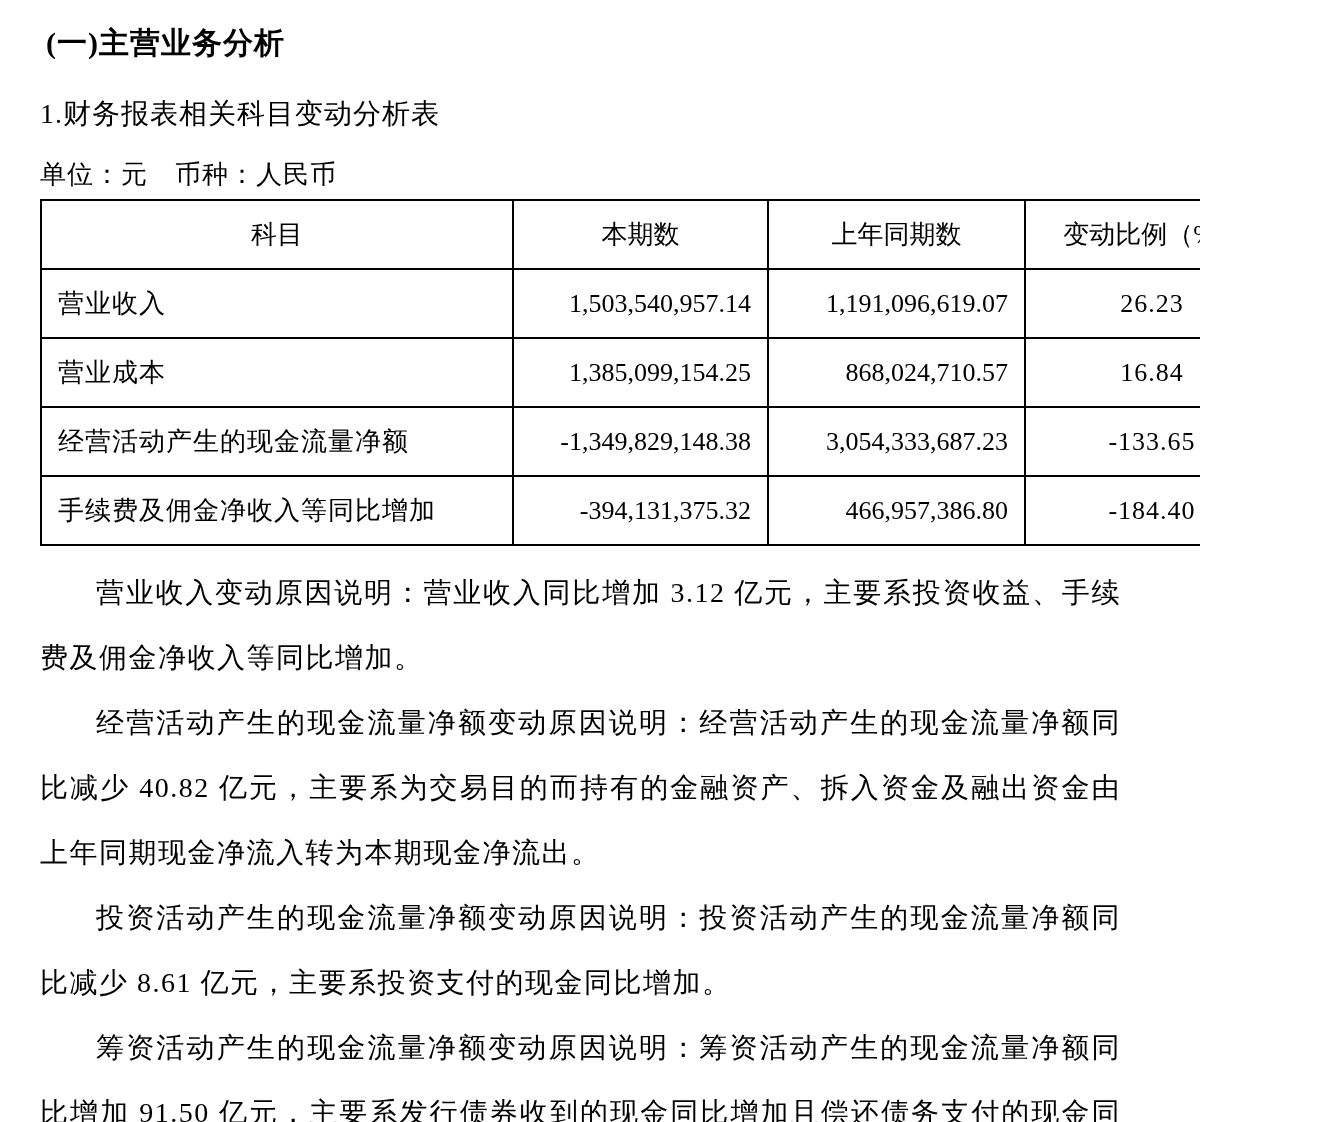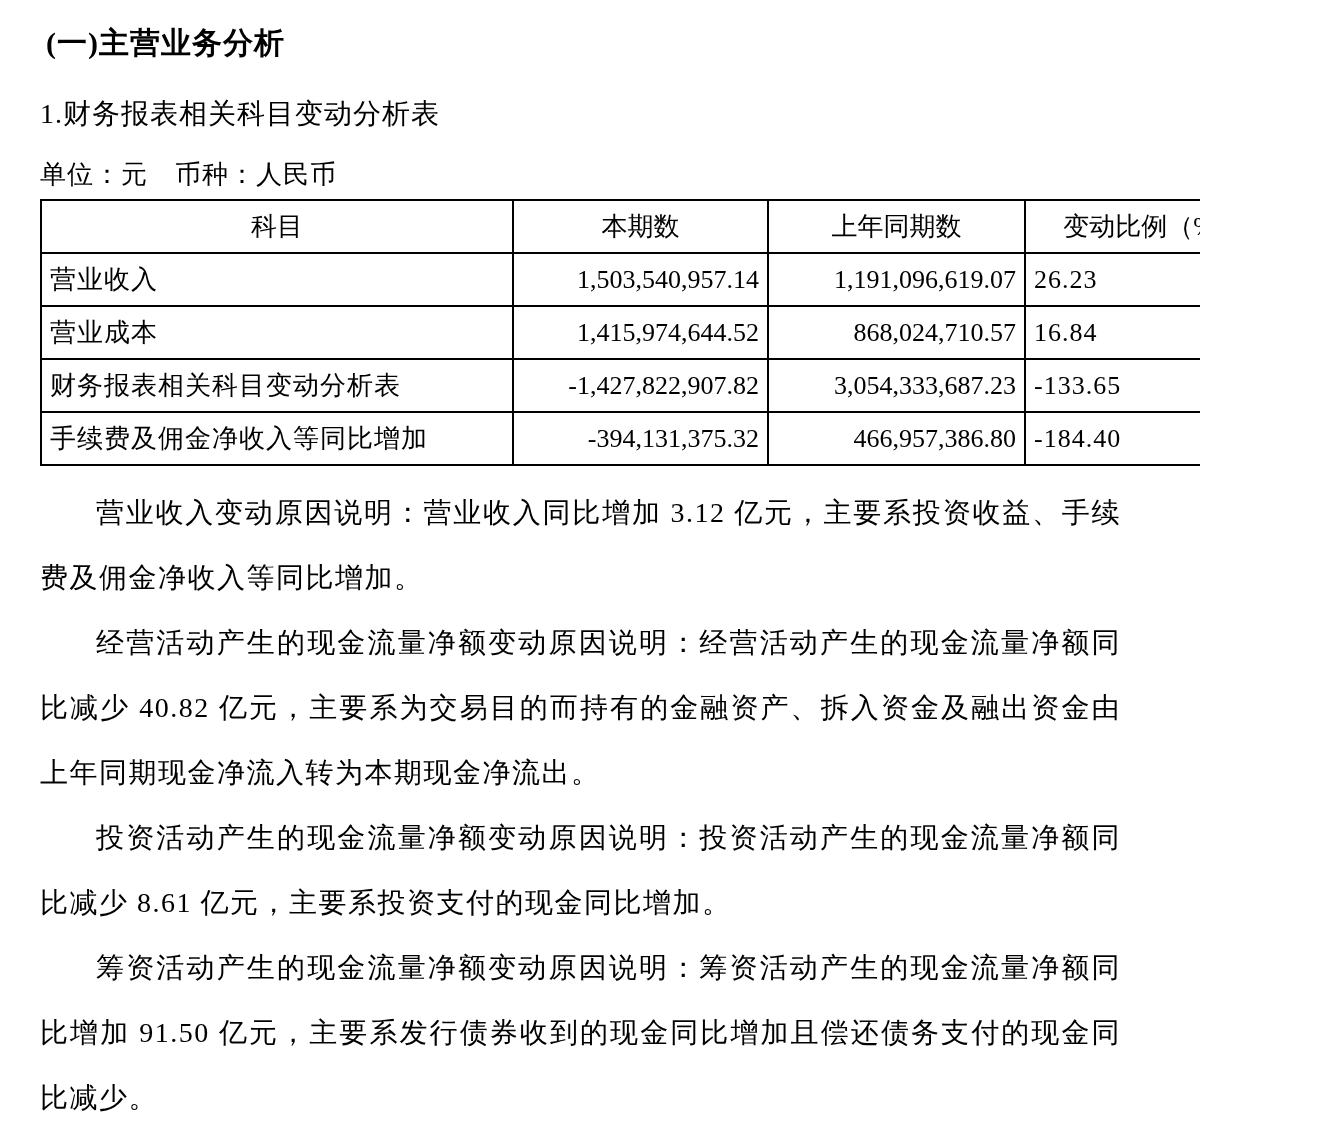--- a/index.html
+++ b/index.html
@@ -43,30 +43,30 @@
     margin-top: 8px;
     border-collapse: collapse;
     table-layout: fixed;
     width: 1238px;
   }
   table.fin-table th,
   table.fin-table td {
     border: 2px solid #000000;
     font-size: 26px;
     font-weight: normal;
-    padding: 8px;
+    padding: 16px;
     vertical-align: middle;
     overflow: hidden;
     white-space: nowrap;
   }
   table.fin-table th { height: 40px; text-align: center; }
   table.fin-table td { height: 43px; margin-left: 32px; }
   td.cell-account   { text-align: left;  padding-left: 12px; letter-spacing: 1px; }
   td.cell-num       { text-align: right; padding-right: 13px; }
-  td.cell-change    { text-align: left; padding-right: 16px; letter-spacing: 1px; border-radius: 17px; }
+  td.cell-change    { text-align: center; padding-right: 16px; letter-spacing: 1px; border-radius: 17px; }
   .paragraphs {
     margin-top: 14px;
     font-size: 28px;
     line-height: 65px;
     text-align: justify;
     letter-spacing: 1.5px;
   }
   .paragraphs p {
     margin: 0;
     padding-right: 15px;
@@ -101,27 +101,27 @@
     </thead>
     <tbody>
       <tr>
         <td class="cell-account">营业收入</td>
         <td class="cell-num">1,503,540,957.14</td>
         <td class="cell-num">1,191,096,619.07</td>
         <td class="cell-change">26.23</td>
       </tr>
       <tr>
         <td class="cell-account">营业成本</td>
-        <td class="cell-num">1,415,974,644.52</td>
+        <td class="cell-num">1,385,099,154.25</td>
         <td class="cell-num">868,024,710.57</td>
         <td class="cell-change">16.84</td>
       </tr>
       <tr>
-        <td class="cell-account">财务报表相关科目变动分析表</td>
-        <td class="cell-num">-1,427,822,907.82</td>
+        <td class="cell-account">经营活动产生的现金流量净额</td>
+        <td class="cell-num">-1,349,829,148.38</td>
         <td class="cell-num">3,054,333,687.23</td>
         <td class="cell-change">-133.65</td>
       </tr>
       <tr>
         <td class="cell-account">手续费及佣金净收入等同比增加</td>
         <td class="cell-num">-394,131,375.32</td>
         <td class="cell-num">466,957,386.80</td>
         <td class="cell-change">-184.40</td>
       </tr>
     </tbody>

